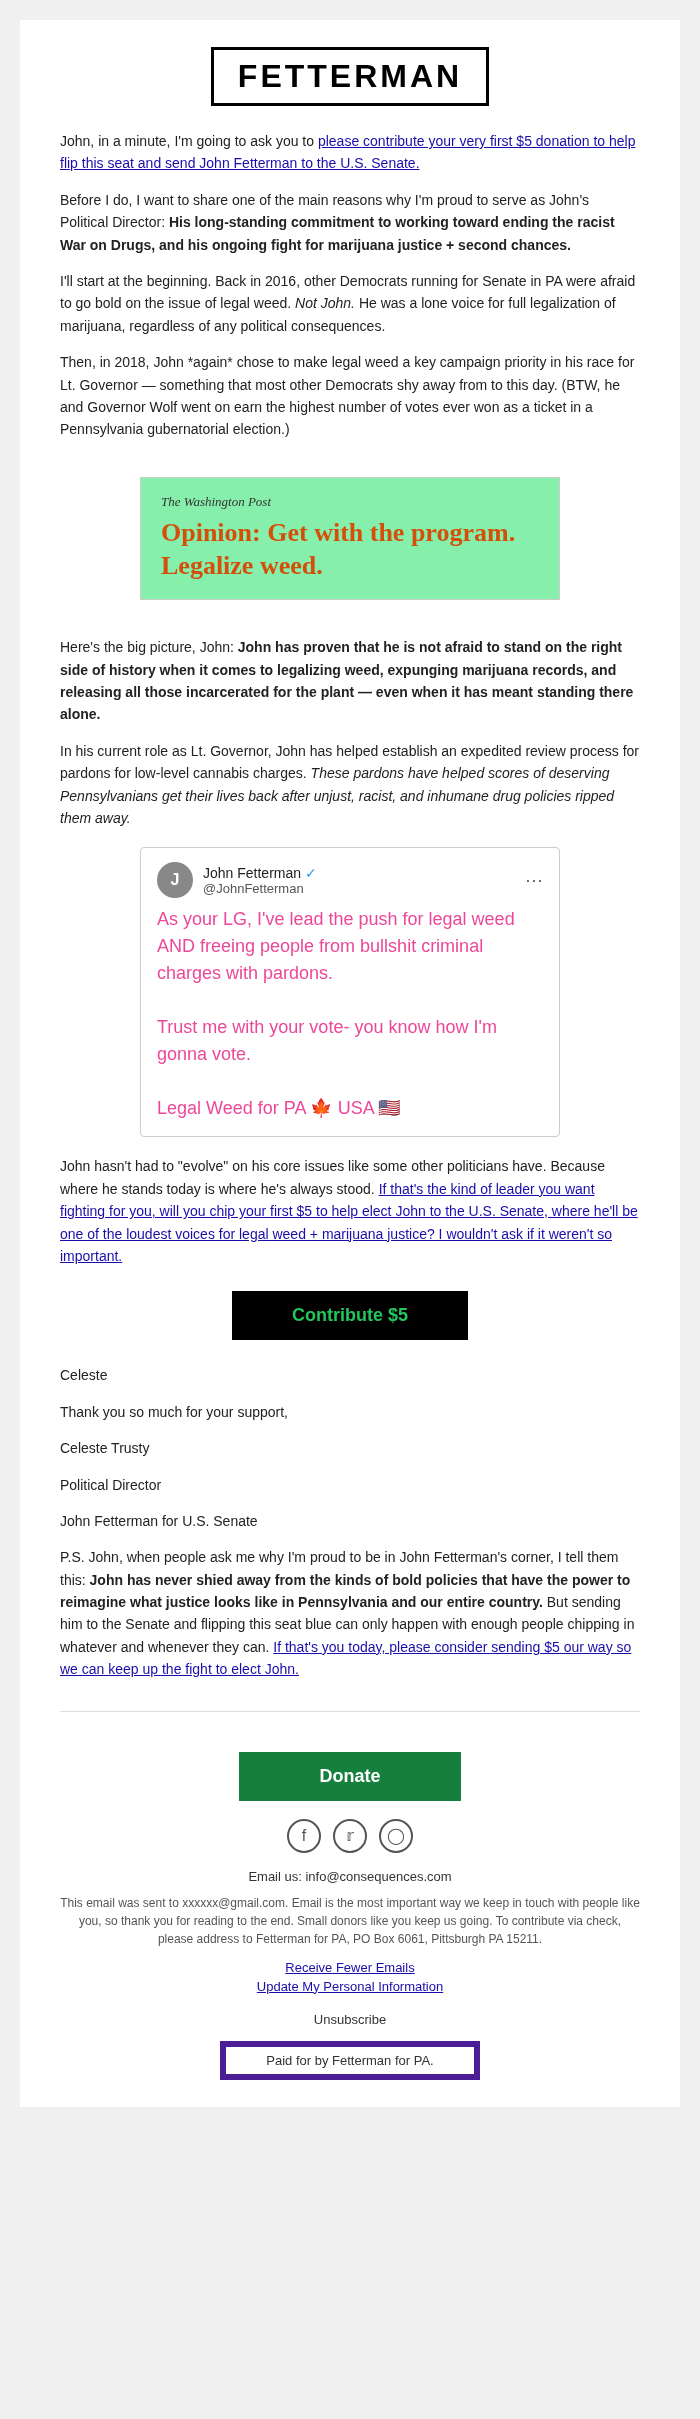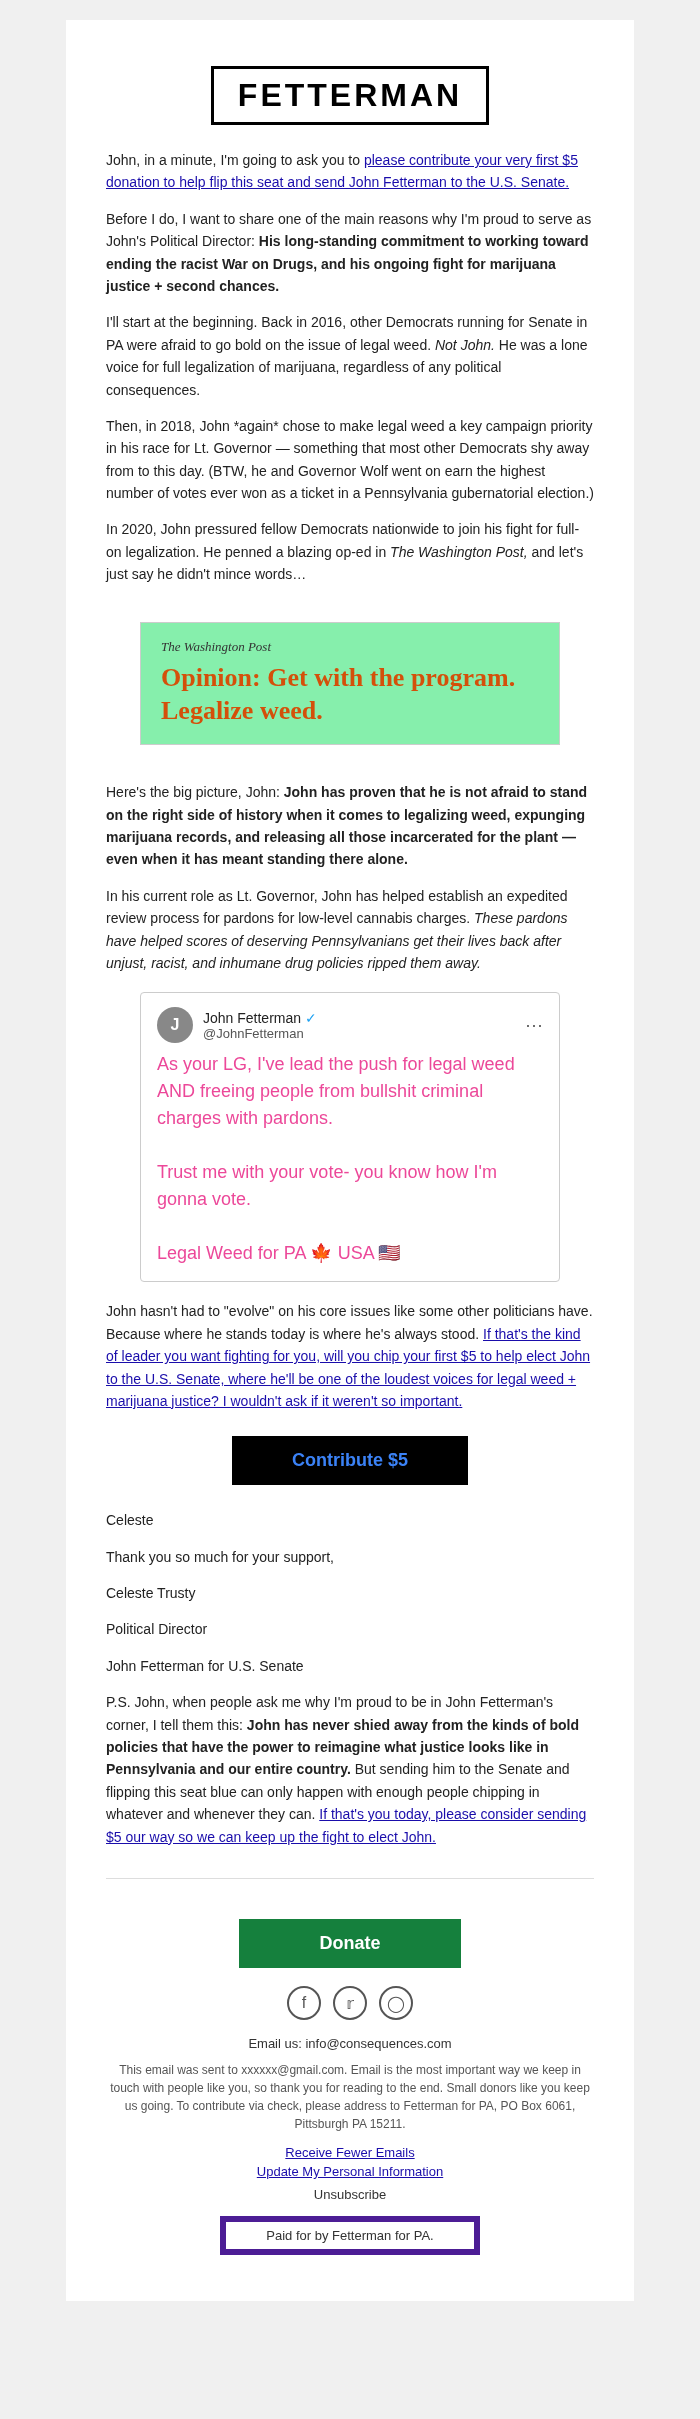--- a/index.html
+++ b/index.html
@@ -7,22 +7,22 @@
       font-family: Arial, sans-serif;
       font-size: 14px;
       color: #222;
       background: #f0f0f0;
       display: flex;
       justify-content: center;
       padding: 20px 0;
     }
     .email-container {
       background: #fff;
-      width: 568px;
-      padding: 46px 40px;
+      width: 660px;
+      padding: 27px 40px;
     }
     .header {
       text-align: center;
       margin-bottom: 24px;
     }
     .logo-box {
       display: inline-block;
       border: 3px solid #000;
       padding: 8px 24px;
     }
@@ -113,21 +113,21 @@
       line-height: 1.5;
       color: #ec4899;
     }
     .cta-button-wrap {
       text-align: center;
       margin: 24px 0;
     }
     .cta-button {
       display: inline-block;
       background: #000;
-      color: #3b82f6;
+      color: #22c55e;
       font-size: 18px;
       font-weight: bold;
       padding: 14px 60px;
       text-decoration: none;
       cursor: pointer;
       border: none;
     }
     .signature {
       margin-top: 18px;
       line-height: 1.8;
@@ -177,21 +177,21 @@
       color: #333;
       margin-bottom: 10px;
     }
     .footer-fine-print {
       font-size: 12px;
       color: #555;
       line-height: 1.5;
       margin-bottom: 12px;
     }
     .footer-links {
-      margin-bottom: 8px;
+      margin-bottom: 18px;
     }
     .footer-links a {
       color: #1a0dab;
       text-decoration: underline;
       font-size: 13px;
       display: block;
       margin-bottom: 4px;
     }
     .footer-unsubscribe {
       font-size: 13px;
@@ -234,25 +234,20 @@
   <p class="body-text">
     <span>I'll start at the beginning. Back in 2016, other Democrats running for Senate in PA were afraid to go bold on the issue of legal weed.</span>
     <em>Not John.</em>
     <span>He was a lone voice for full legalization of marijuana, regardless of any political consequences.</span>
   </p>
 
   <p class="body-text">
     <span>Then, in 2018, John *again* chose to make legal weed a key campaign priority in his race for Lt. Governor — something that most other Democrats shy away from to this day. (BTW, he and Governor Wolf went on earn the highest number of votes ever won as a ticket in a Pennsylvania gubernatorial election.)</span>
   </p>
 
-  <p class="body-text">
-    <span>In 2020, John pressured fellow Democrats nationwide to join his fight for full-on legalization. He penned a blazing op-ed in</span>
-    <em>The Washington Post,</em>
-    <span>and let's just say he didn't mince words…</span>
-  </p>
 
   <div class="wapo-box">
     <div class="wapo-title">The Washington Post</div>
     <div class="wapo-headline">Opinion: Get with the program. Legalize weed.</div>
   </div>
 
   <p class="body-text">
     <span>Here's the big picture, John:</span>
     <strong>John has proven that he is not afraid to stand on the right side of history when it comes to legalizing weed, expunging marijuana records, and releasing all those incarcerated for the plant — even when it has meant standing there alone.</strong>
   </p>

